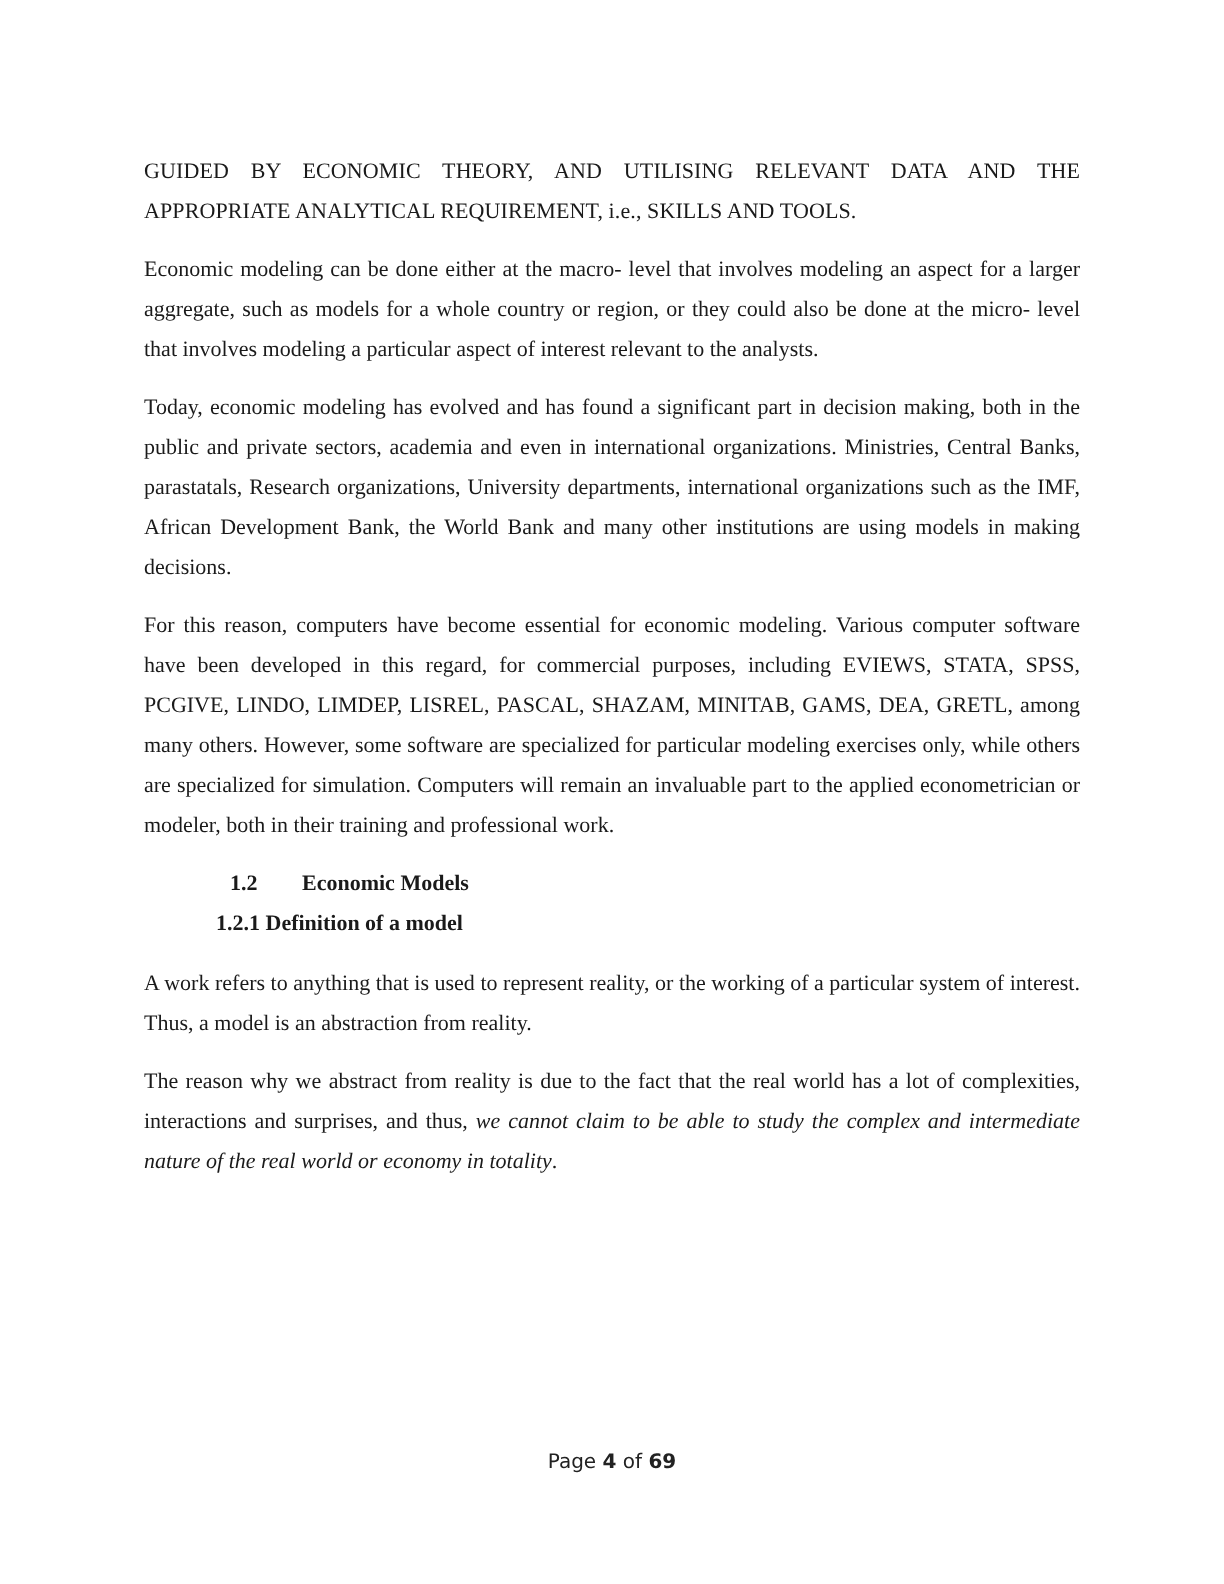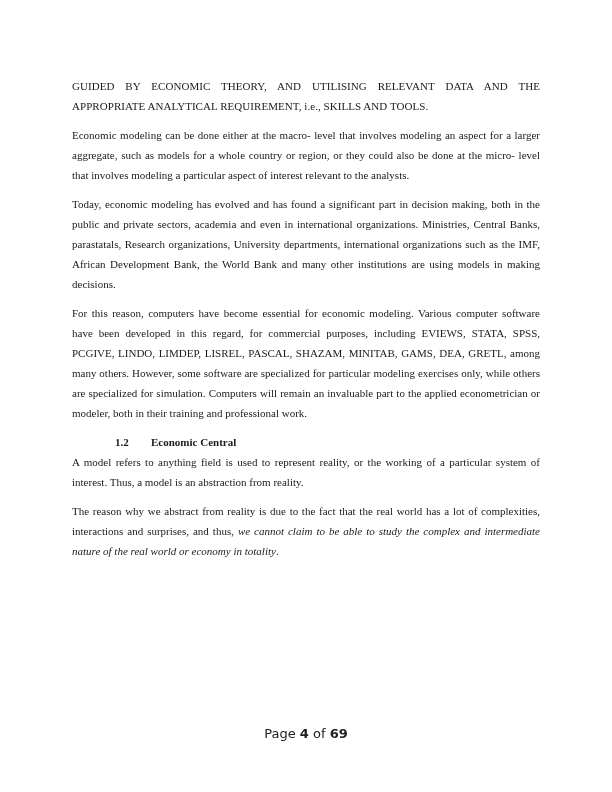--- a/index.html
+++ b/index.html
@@ -13,37 +13,38 @@
       text-justify: inter-word;
     }
     .para { margin-bottom: 9px; }
     .caps { letter-spacing: 0.05px; }
     .h2 { font-weight: bold; font-size: 11px; line-height: 20px; display: flex; margin-top: 3px; margin-left: 43px; }
     .h2 .num { width: 36px; }
     .h3 { font-weight: bold; font-size: 11px; line-height: 20px; padding-left: 36px; margin-bottom: 10px; }
     em { font-style: italic; }
     .footer {
       position: absolute; left: 0; width: 612px; top: 726px; text-align: center;
-      font-family: "DejaVu Sans", sans-serif; font-size: 13px; color: #222;
+      font-family: "DejaVu Sans", sans-serif; font-size: 10px; color: #222;
     }
     .footer b { font-weight: bold; }
   </style>
 </head>
 <body>
 
 <div class="page">
   <p class="para caps">GUIDED BY ECONOMIC THEORY, AND UTILISING RELEVANT DATA AND THE APPROPRIATE ANALYTICAL REQUIREMENT, i.e., SKILLS AND TOOLS.</p>
   <p class="para">Economic modeling can be done either at the macro- level that involves modeling an aspect for a larger aggregate, such as models for a whole country or region, or they could also be done at the micro- level that involves modeling a particular aspect of interest relevant to the analysts.</p>
   <p class="para">Today, economic modeling has evolved and has found a significant part in decision making, both in the public and private sectors, academia and even in international organizations. Ministries, Central Banks, parastatals, Research organizations, University departments, international organizations such as the IMF, African Development Bank, the World Bank and many other institutions are using models in making decisions.</p>
   <p class="para">For this reason, computers have become essential for economic modeling. Various computer software have been developed in this regard, for commercial purposes, including EVIEWS, STATA, SPSS, PCGIVE, LINDO, LIMDEP, LISREL, PASCAL, SHAZAM, MINITAB, GAMS, DEA, GRETL, among many others. However, some software are specialized for particular modeling exercises only, while others are specialized for simulation. Computers will remain an invaluable part to the applied econometrician or modeler, both in their training and professional work.</p>
 
   <div class="h2">
     <span class="num">1.2</span>
-    <span>Economic Central</span>
+    <span>Economic Models</span>
   </div>
+  <div class="h3">1.2.1 Definition of a model</div>
 
-  <p class="para">A model refers to anything field is used to represent reality, or the working of a particular system of interest. Thus, a model is an abstraction from reality.</p>
+  <p class="para">A work refers to anything that is used to represent reality, or the working of a particular system of interest. Thus, a model is an abstraction from reality.</p>
   <p class="para"><span>The reason why we abstract from reality is due to the fact that the real world has a lot of complexities, interactions and surprises, and thus, </span><em>we cannot claim to be able to study the complex and intermediate nature of the real world or economy in totality</em><span>.</span></p>
 </div>
 
 <div class="footer">
   <span>Page </span><b>4</b><span> of </span><b>69</b>
 </div>
 
 </body></html>

